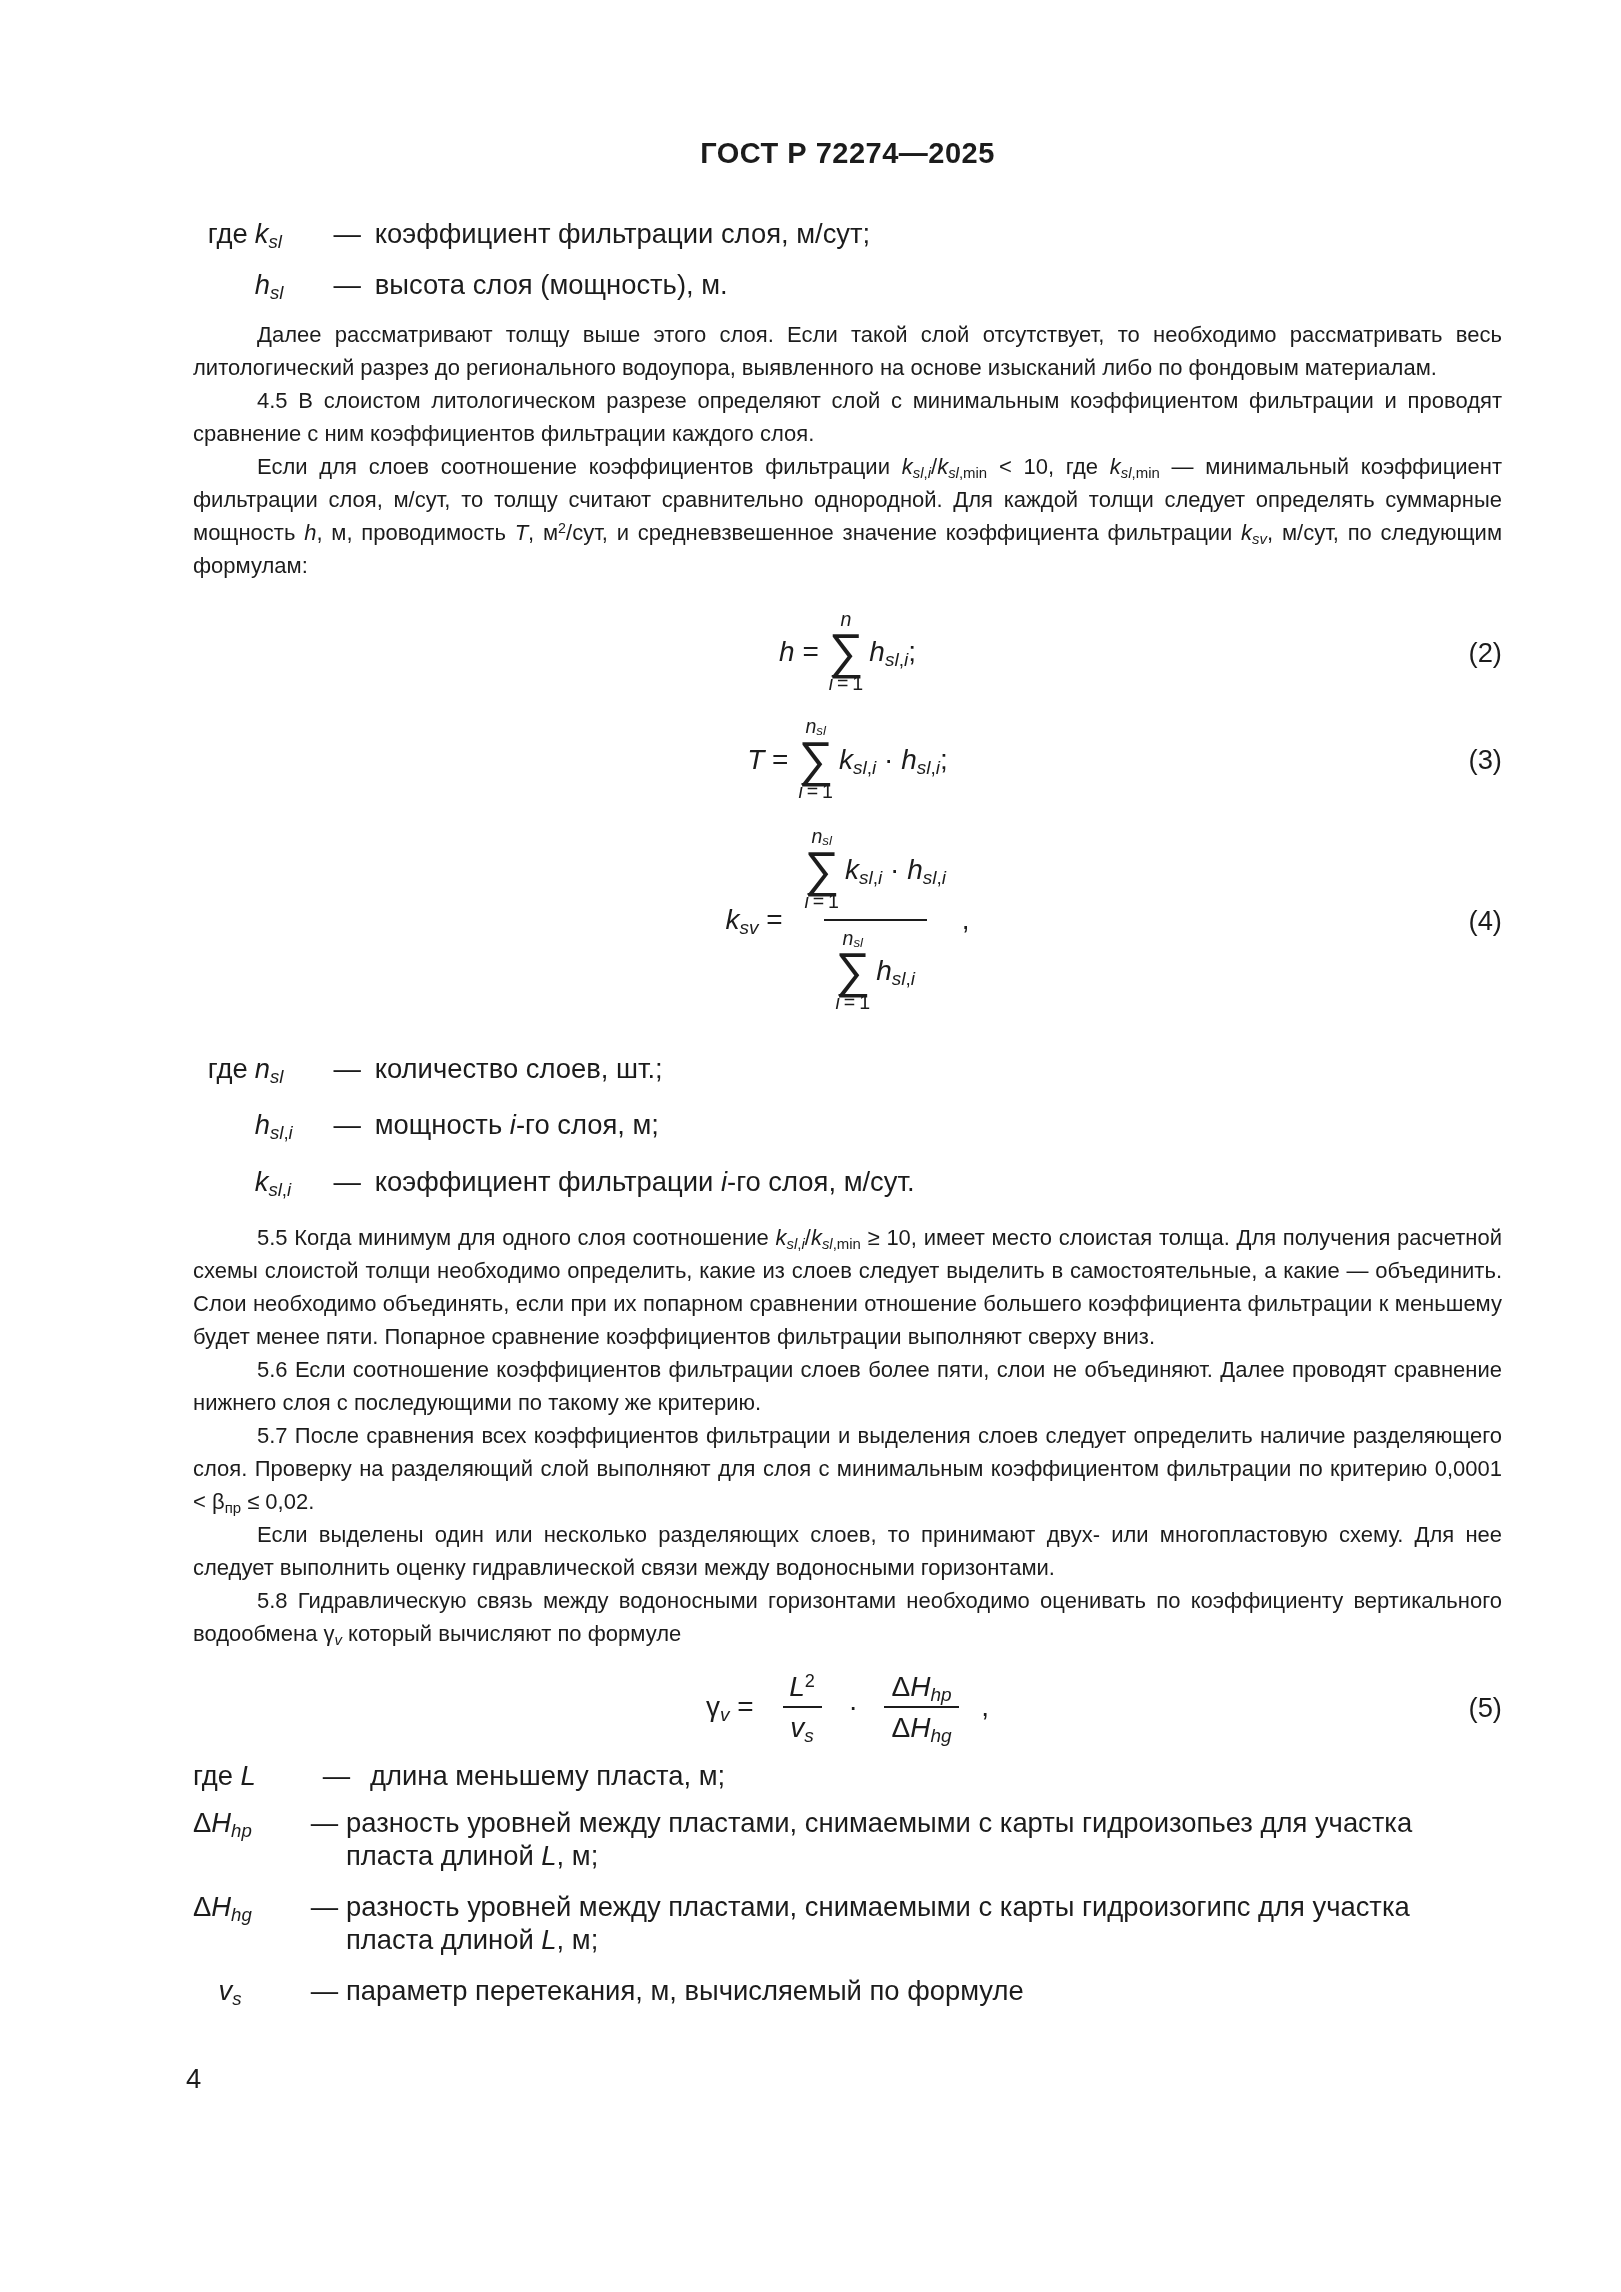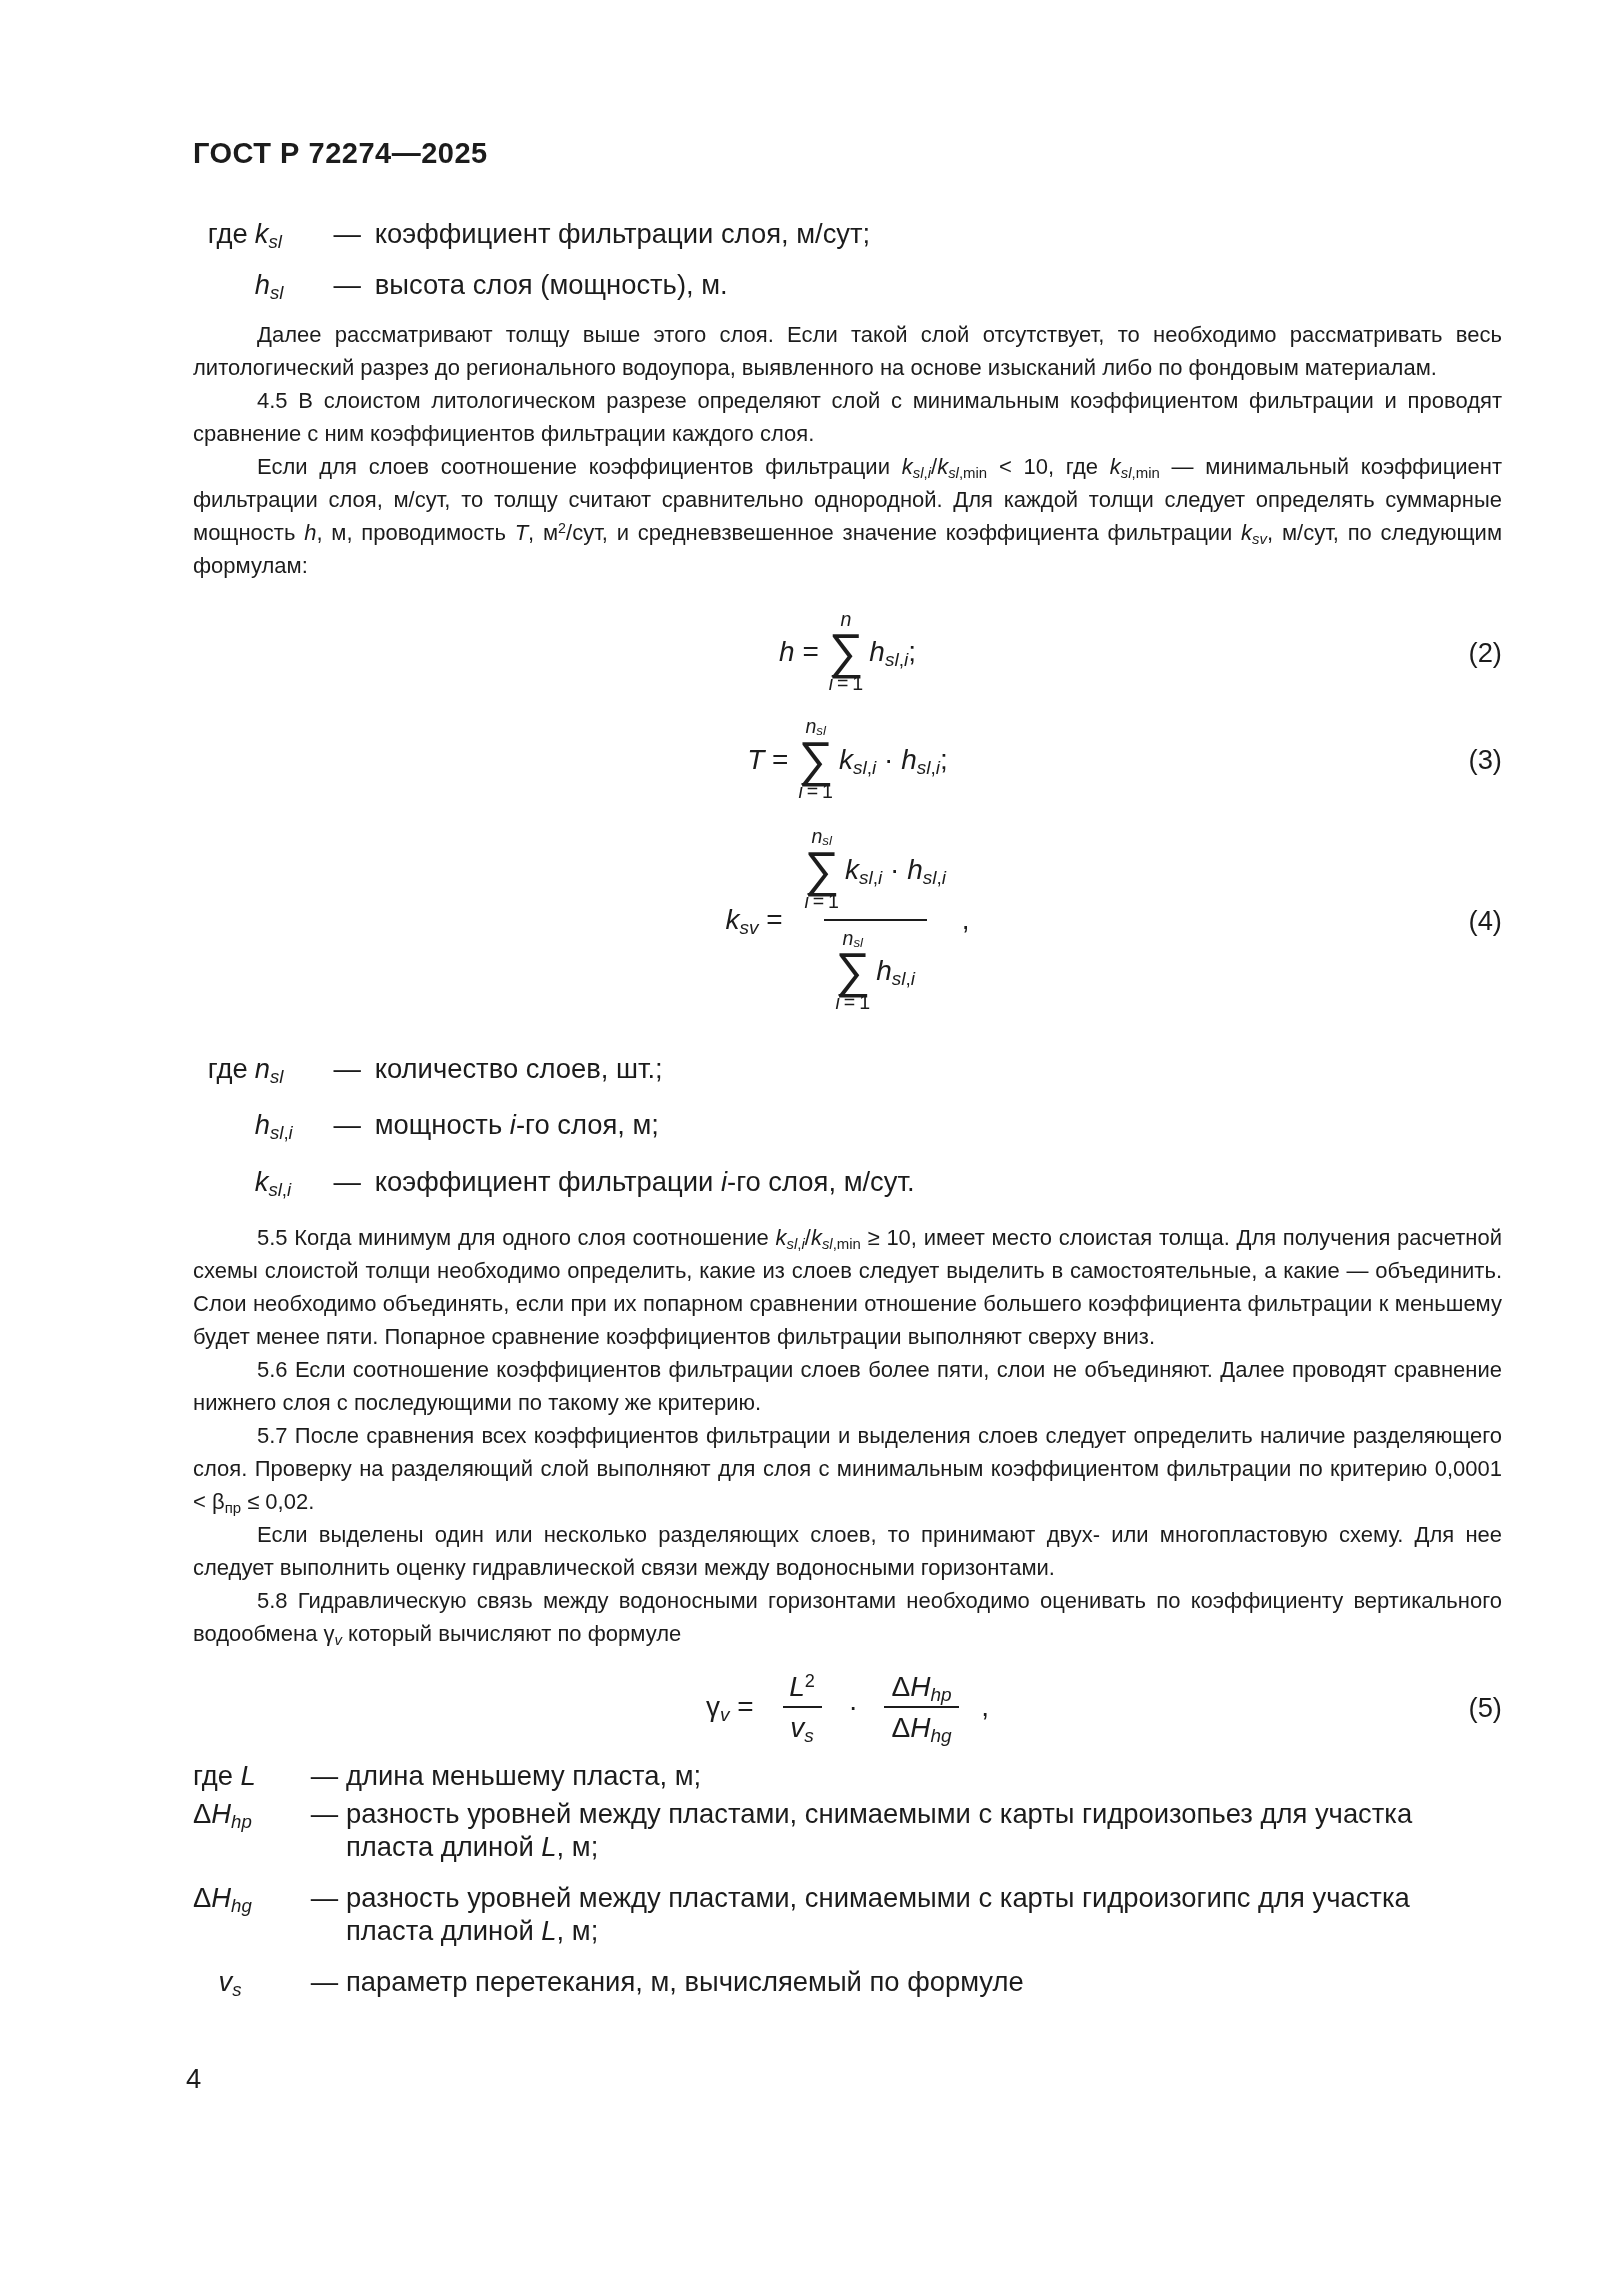--- a/index.html
+++ b/index.html
@@ -2,42 +2,42 @@
 <html><head>
 <meta charset="utf-8">
 <style>
   html,body{margin:0;padding:0;}
   body{
     width:1621px;height:2293px;position:relative;overflow:hidden;
     background:#ffffff;color:#1c1c1c;
     font-family:"Liberation Sans","DejaVu Sans",sans-serif;
   }
   .content{padding:137px 119px 0 193px;}
-  .header{font-size:29px;font-weight:bold;letter-spacing:0.5px;margin:0 0 47px 0;}
+  .header{font-size:29px;font-weight:bold;letter-spacing:0.5px;margin:0 0 47px 0;text-align:center;}
   
   .para{
     font-size:22px;line-height:33px;text-align:justify;margin:0;
     text-indent:64px;
   }
   sub{font-size:68%;line-height:0;vertical-align:-0.28em;}
   sup{font-size:65%;line-height:0;vertical-align:0.5em;}
   i{font-style:italic;}
   
   .deflist{font-size:27.4px;line-height:33px;}
   .dl1,.dl2{margin:0 0 2px 0;padding-left:14.7px;}
   .dl1 .defrow,.dl2 .defrow{
     display:grid;grid-template-columns:47px 65px 55px 1fr;
     margin-bottom:17.6px;align-items:baseline;
   }
   .dl2 .defrow{margin-bottom:23.5px;}
   .dl3 .defrow{
     display:grid;grid-template-columns:110px 43px 1fr;
     margin-bottom:17.6px;align-items:baseline;
   }
-  .dl3 .defrow.gap{margin-bottom:5px;}
+  .dl3 .defrow.gap{margin-bottom:14px;gap:12px;}
   .defrow .dash{text-align:center;}
   .defrow .term.ind{padding-left:25.5px;}
   .defrow .def{text-align:left;}
   
   .feq{position:relative;display:flex;align-items:center;justify-content:center;
        font-size:28px;line-height:33px;}
   .feq .fbody{display:inline-flex;align-items:center;}
   .feq .flhs{margin-right:7.8px;}
   .feq .feqs{margin-right:9.8px;}
   .fnum{position:absolute;right:0;top:50%;transform:translateY(-50%);font-size:27.4px;}

